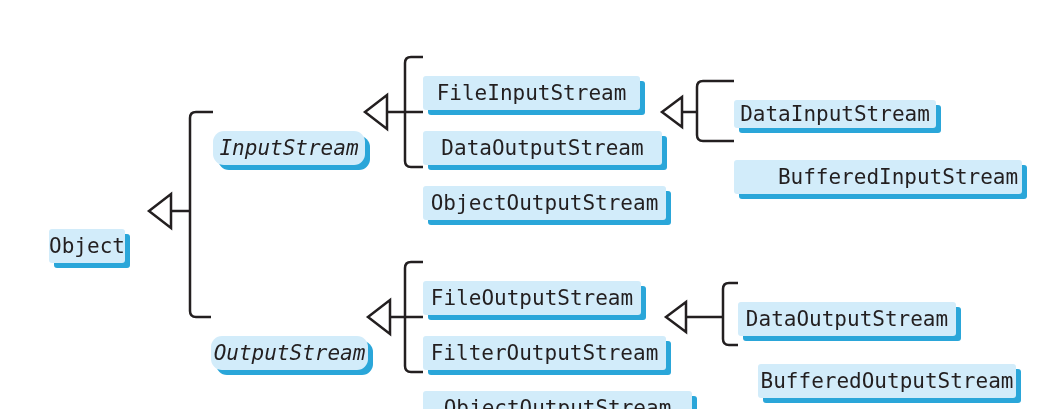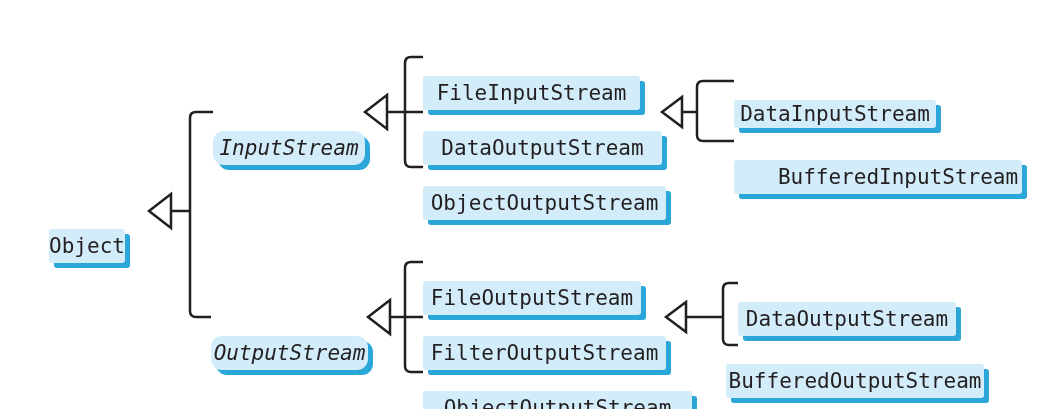--- a/index.html
+++ b/index.html
@@ -72,15 +72,15 @@
   <div class="node" style="left:734px;top:124px;width:248px;height:34px;padding-left:40px;">BufferedInputStream</div>
 
   <div class="node" style="left:423px;top:300px;width:243px;height:34px;">FilterOutputStream</div>
 
   <div class="node" style="left:423px;top:245px;width:218px;height:34px;">FileOutputStream</div>
 
   <div class="node" style="left:423px;top:355px;width:269px;height:34px;">ObjectOutputStream</div>
 
   <div class="node" style="left:738px;top:266px;width:218px;height:34px;">DataOutputStream</div>
 
-  <div class="node" style="left:726px;top:328px;width:258px;height:34px;">BufferedOutputStream</div>
+  <div class="node" style="left:758px;top:328px;width:258px;height:34px;">BufferedOutputStream</div>
 
 </div>
 
 </body></html>

